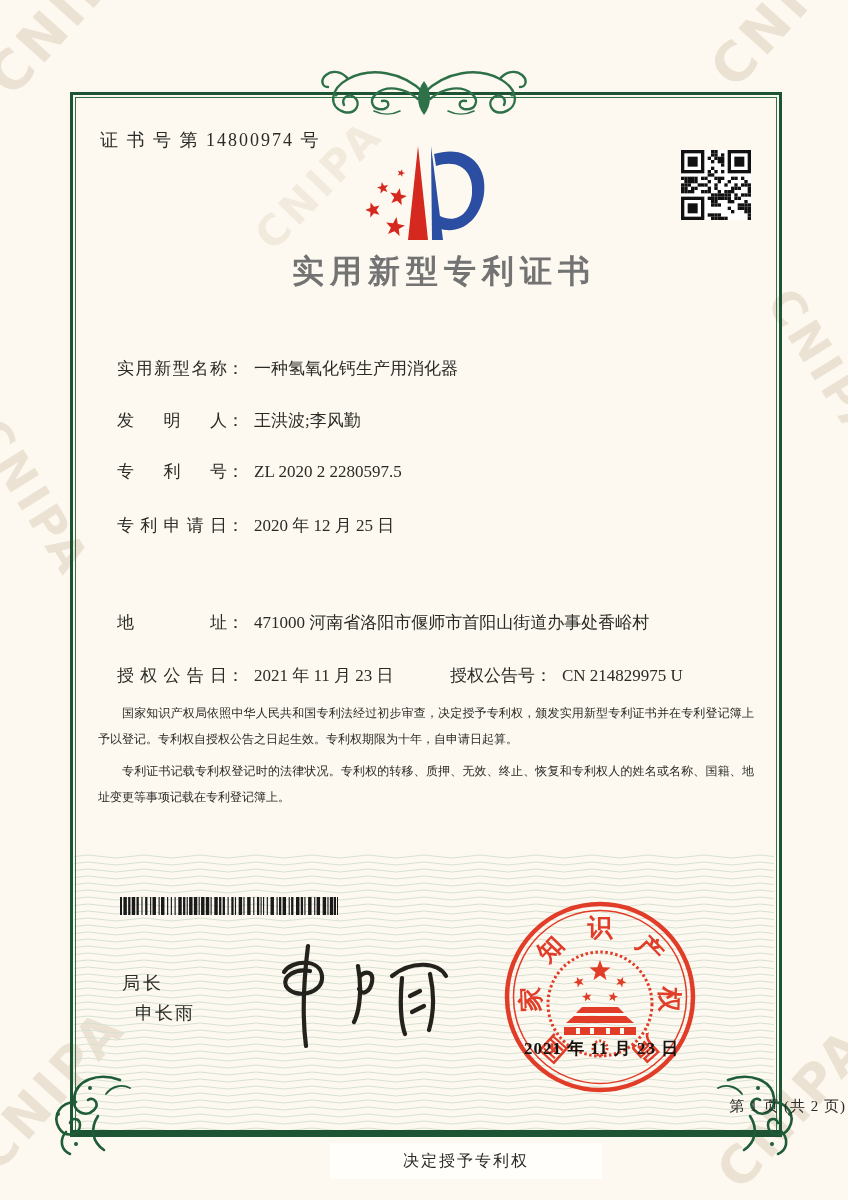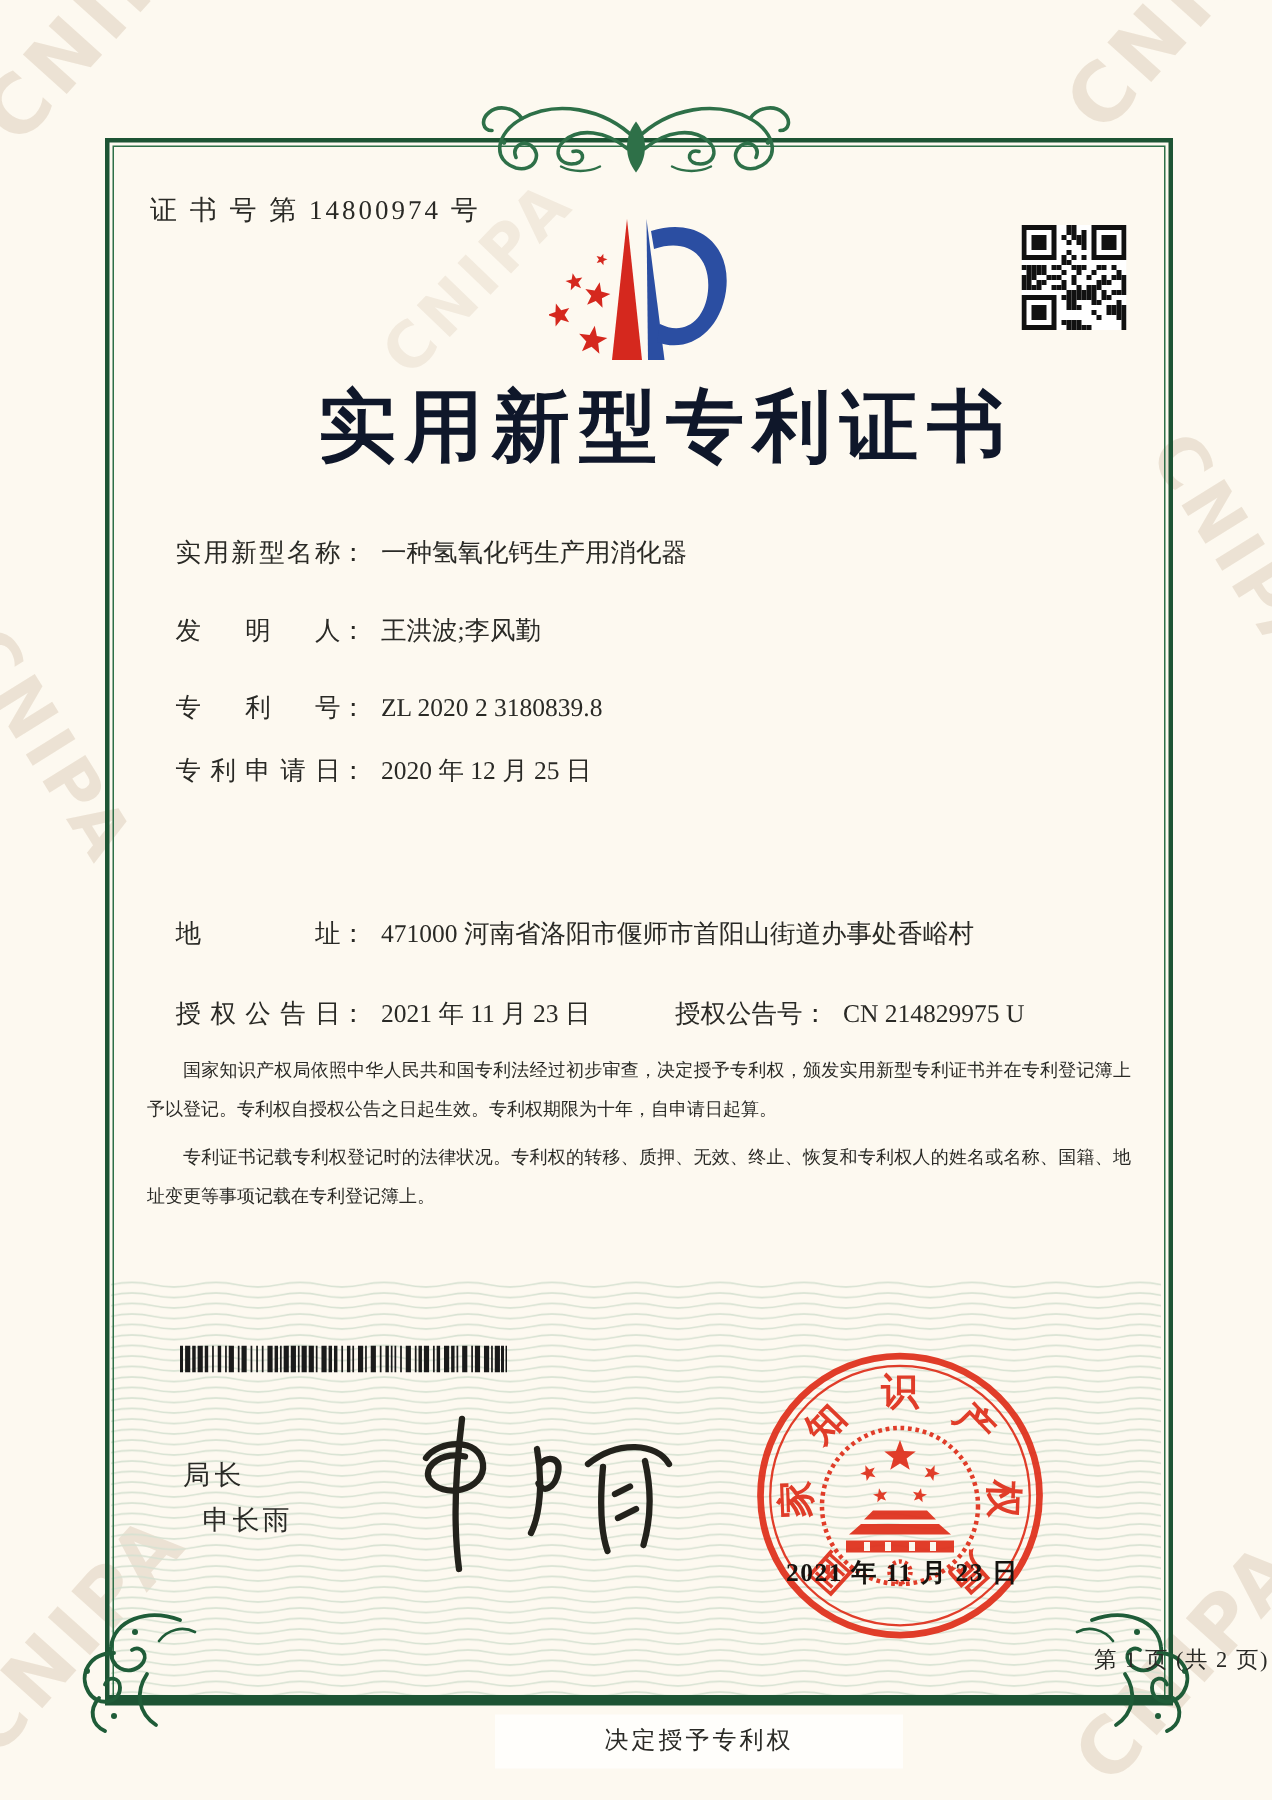--- a/index.html
+++ b/index.html
@@ -16,26 +16,26 @@
   .waves{position:absolute;left:74px;top:853px;width:700px;height:277px;z-index:2;}
   
   .orn-top{position:absolute;left:300px;top:62px;width:248px;height:58px;z-index:4;}
   .orn-corner{position:absolute;width:92px;height:84px;z-index:4;}
   .orn-left{left:46px;top:1072px;}
   .orn-right{left:710px;top:1072px;transform:scale(-1,1);}
   
   .cert-no{position:absolute;left:100px;top:128px;font-size:18px;letter-spacing:2px;z-index:5;}
   .logo{position:absolute;left:366px;top:142px;width:124px;height:102px;z-index:5;}
   .qr{position:absolute;left:681px;top:150px;width:70px;height:70px;z-index:5;}
-  .title{position:absolute;left:70px;top:250px;width:748px;text-align:center;font-size:52px;font-weight:700;
-         letter-spacing:6px;color:#0f172a;z-index:5;}
+  .title{position:absolute;left:70px;top:250px;width:748px;text-align:center;font-size:32px;font-weight:700;
+         letter-spacing:6px;color:#737373;z-index:5;}
   .row{position:absolute;left:117px;width:640px;font-size:17px;z-index:5;white-space:nowrap;}
   .flabel{display:inline-block;width:110px;text-align:justify;text-align-last:justify;vertical-align:top;}
   .colon{margin-right:10px;}
-  .r1{top:357px}.r2{top:409px}.r3{top:460px}.r4{top:502px}.r5{top:564px}.r6{top:611px}.r7{top:664px}
+  .r1{top:357px}.r2{top:409px}.r3{top:460px}.r4{top:514px}.r5{top:564px}.r6{top:611px}.r7{top:664px}
   .gazette{position:absolute;left:333px;top:0;}
   .paras{position:absolute;left:98px;top:700px;width:656px;font-size:12px;line-height:26px;
          text-align:justify;z-index:5;}
   .paras p{margin:0 0 6px 0;text-indent:2em;}
   .barcode{position:absolute;left:120px;top:897px;width:218px;height:18px;z-index:5;}
   .comm-title{position:absolute;left:122px;top:971px;font-size:18px;letter-spacing:3px;z-index:5;}
   .comm-name{position:absolute;left:122px;top:1001px;font-size:18px;letter-spacing:2px;z-index:5;margin-left:13px;}
   .signature{position:absolute;left:252px;top:940px;width:200px;height:110px;z-index:6;}
   .seal{position:absolute;left:502px;top:899px;width:196px;height:196px;z-index:6;opacity:.93;}
   .seal-date{position:absolute;left:524px;top:1037px;font-size:17px;font-weight:700;color:#15130f;
@@ -273,21 +273,21 @@
 
   <div class="title">实用新型专利证书</div>
 
   <div class="row r1">
     <span class="flabel">实用新型名称</span><span class="colon">：</span><span class="fvalue">一种氢氧化钙生产用消化器</span>
   </div>
   <div class="row r2">
     <span class="flabel">发明人</span><span class="colon">：</span><span class="fvalue">王洪波;李风勤</span>
   </div>
   <div class="row r3">
-    <span class="flabel">专利号</span><span class="colon">：</span><span class="fvalue">ZL 2020 2 3180839.8</span>
+    <span class="flabel">专利号</span><span class="colon">：</span><span class="fvalue">ZL 2020 2 2280597.5</span>
   </div>
   <div class="row r4">
     <span class="flabel">专利申请日</span><span class="colon">：</span><span class="fvalue">2020 年 12 月 25 日</span>
   </div>
   <div class="row r6">
     <span class="flabel">地址</span><span class="colon">：</span><span class="fvalue">471000 河南省洛阳市偃师市首阳山街道办事处香峪村</span>
   </div>
   <div class="row r7">
     <span class="flabel">授权公告日</span><span class="colon">：</span><span class="fvalue">2021 年 11 月 23 日</span>
     <span class="gazette"><span>授权公告号</span><span class="colon">：</span><span>CN 214829975 U</span></span>

